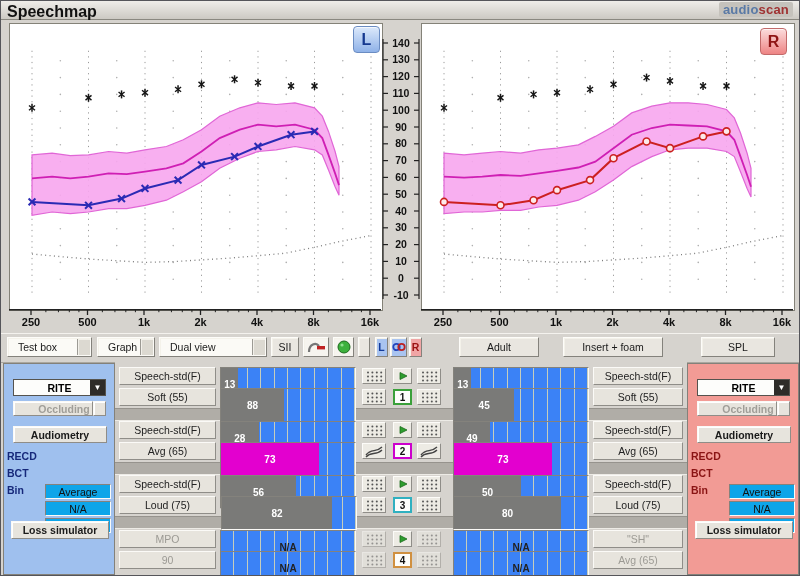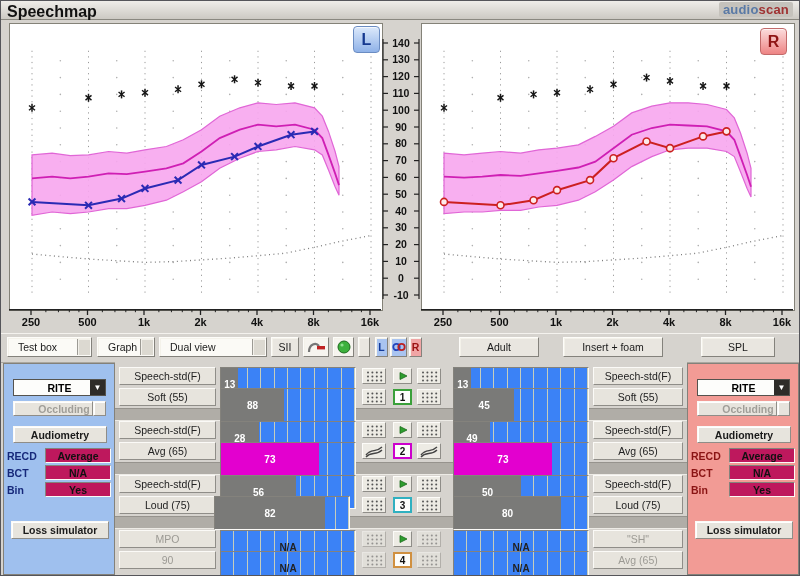--- a/index.html
+++ b/index.html
@@ -39,23 +39,23 @@
   .panel-btn{position:absolute;box-sizing:border-box;display:flex;align-items:center;justify-content:center;
      background:#e7e4dd;border:1px solid;border-color:#fbfaf7 #8f8d88 #8f8d88 #fbfaf7;
      box-shadow:inset 1px 1px 0 #fff;font-size:10.5px;font-weight:bold;color:#1a1a1a;}
   .panel-btn.dis{color:#a09e98;padding-left:22px;}
   .combo{position:absolute;box-sizing:border-box;background:#fdfdfb;border:1px solid #55534e;
      display:flex;align-items:center;justify-content:center;font-size:10.5px;font-weight:bold;}
   .combo .arrow{position:absolute;right:0;top:0;bottom:0;width:15px;background:#2e2c29;color:#fff;
      display:flex;align-items:center;justify-content:center;font-size:8px;}
   .kv-label{position:absolute;font-size:10.5px;font-weight:bold;}
   #sideL .kv-label{color:#16287a;} #sideR .kv-label{color:#8a1414;}
-  .kv-value{position:absolute;box-sizing:border-box;background:#be185d;border:1px solid;
+  .kv-value{position:absolute;box-sizing:border-box;background:#0ea5e9;border:1px solid;
      border-color:#84827c #fbfaf7 #fbfaf7 #84827c;display:flex;align-items:center;justify-content:center;
-     font-size:10.5px;font-weight:bold;color:#111;}
+     font-size:10.5px;font-weight:normal;color:#111;margin-top:36px;}
   #center{position:absolute;left:114px;top:360px;width:572px;height:216px;background:#d6d3ce;}
   .sep{position:absolute;left:0;width:572px;background:#b0ada7;border-top:1px solid #96938d;
        border-bottom:1px solid #edebe6;}
   .row-label{position:absolute;height:18px;box-sizing:border-box;display:flex;align-items:center;
      justify-content:center;font-size:10.5px;color:#222;background:#e7e4dd;border:1px solid;
      border-color:#fbfaf7 #8f8d88 #8f8d88 #fbfaf7;}
   .row-label.dis{color:#9c9a94;}
   .bar{position:absolute;height:34px;box-sizing:border-box;border:1px solid;
      border-color:#84827c #fbfaf7 #fbfaf7 #84827c;background:#3b82f6;overflow:hidden;}
   .bar .ticks{position:absolute;inset:0;
@@ -778,21 +778,21 @@
           <circle cx="12.8" cy="11.5" r="1" fill="#555"></circle>
           <circle cx="17.200000000000003" cy="11.5" r="1" fill="#555"></circle>
         </svg>
       </div>
       <div class="bar" style="left: 338px; width: 136px; top: 114px;">
         <div class="ticks"></div>
         <div class="fill" style="width: 50%; background: rgb(122, 122, 120);">50</div>
       </div>
       <div class="row-label" style="left: 478px; width: 90px; top: 114px;">Speech-std(F)</div>
       <div class="row-label" style="left: 4px; width: 97px; top: 135px;">Loud (75)</div>
-      <div class="bar" style="left: 99px; width: 136px; top: 135px;">
+      <div class="bar" style="left: 106px; width: 136px; top: 135px;">
         <div class="ticks"></div>
         <div class="fill" style="width: 82%; background: rgb(122, 122, 120);">82</div>
       </div>
       <div class="mini" style="left: 247px; width: 24px; top: 136px;">
         <svg width="20" height="14">
           <circle cx="4" cy="3.5" r="1" fill="#555"></circle>
           <circle cx="8.4" cy="3.5" r="1" fill="#555"></circle>
           <circle cx="12.8" cy="3.5" r="1" fill="#555"></circle>
           <circle cx="17.200000000000003" cy="3.5" r="1" fill="#555"></circle>
           <circle cx="4" cy="7.5" r="1" fill="#555"></circle>

